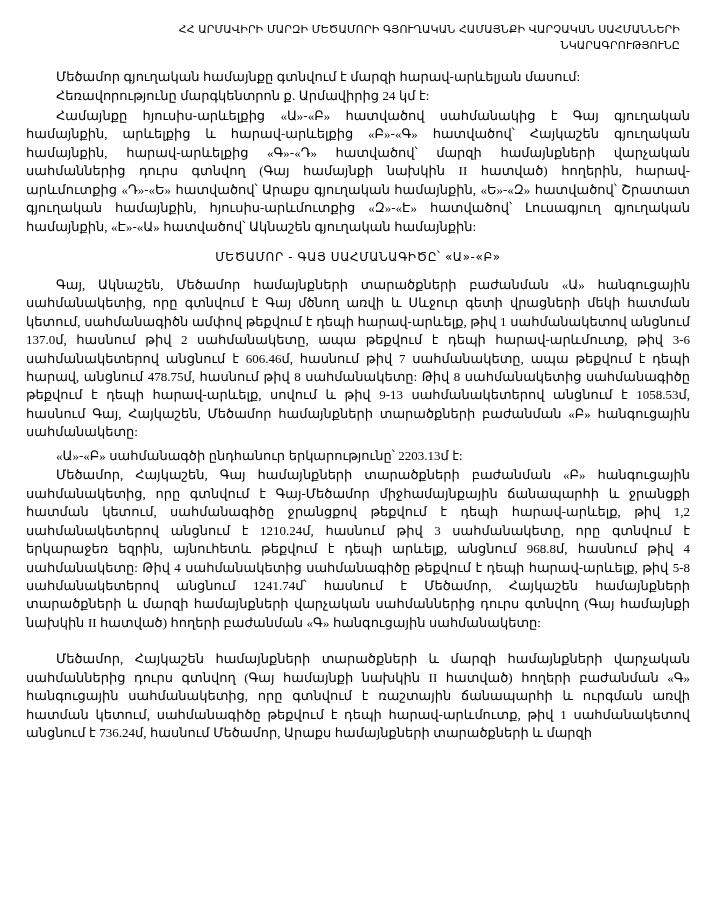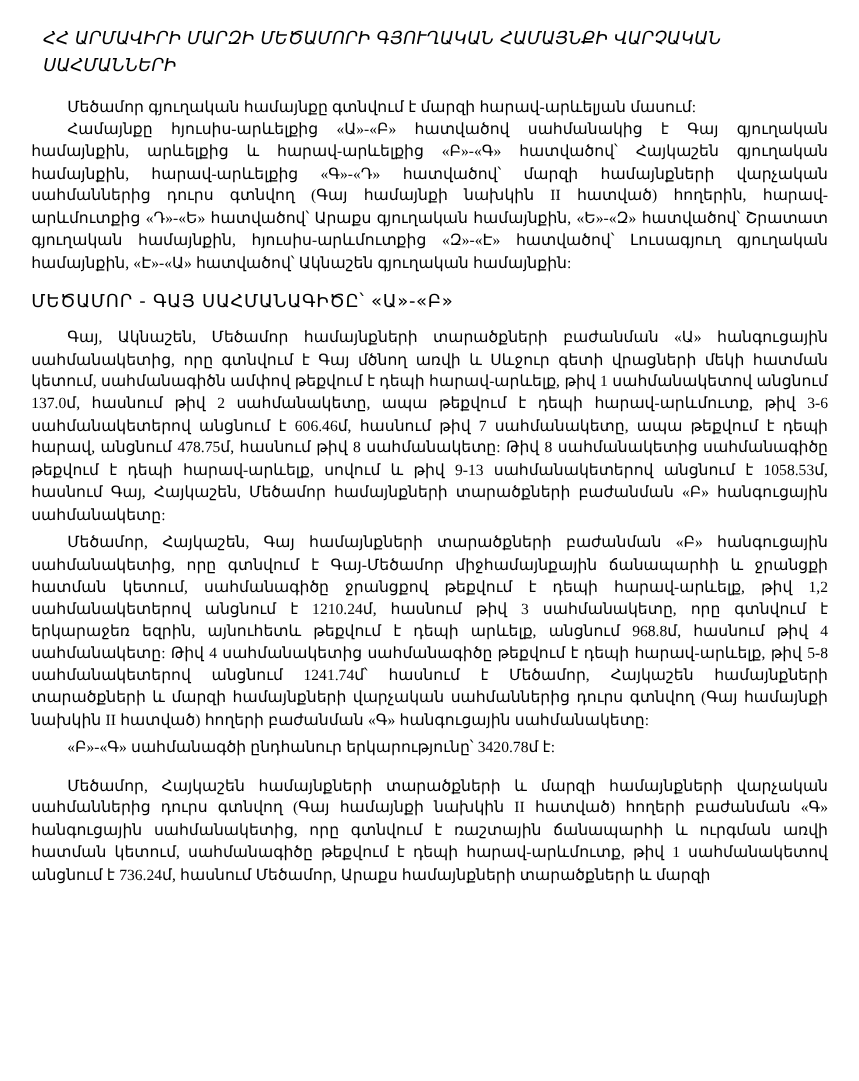--- a/index.html
+++ b/index.html
@@ -15,71 +15,72 @@
     overflow: hidden;
   }
   .page {
     width: 716px;
     height: 901px;
     box-sizing: border-box;
     padding: 18px 26px 10px 26px;
     position: relative;
   }
   .doc-title {
-    text-align: left;
-    font-size: 15px;
+    text-align: right;
+    font-size: 11px;
     line-height: 1.45;
     letter-spacing: 0.1px;
     margin: 4px 10px 14px 10px;
     font-weight: normal;
-    font-style: italic;
   }
   .para {
     font-size: 13px;
     line-height: 1.42;
     text-align: justify;
     margin: 0 0 1px 0;
     text-indent: 30px;
     word-spacing: 0.3px;
     font-family: Liberation Serif, serif;
   }
   .section-head {
-    text-align: left;
-    font-size: 15px;
+    text-align: center;
+    font-size: 12px;
     line-height: 1.4;
     margin: 13px 0 10px 0;
     letter-spacing: 0.6px;
   }
   .section-head.multi {
     margin: 13px 0 9px 0;
   }
   .spacer-line { height: 4px; }
 </style>
 </head>
 <body>
 
 <div class="page">
 
   <div class="doc-title">
     <div>ՀՀ ԱՐՄԱՎԻՐԻ ՄԱՐԶԻ ՄԵԾԱՄՈՐԻ ԳՅՈՒՂԱԿԱՆ ՀԱՄԱՅՆՔԻ ՎԱՐՉԱԿԱՆ ՍԱՀՄԱՆՆԵՐԻ</div>
+    <div>ՆԿԱՐԱԳՐՈՒԹՅՈՒՆԸ</div>
   </div>
 
   <p class="para">Մեծամոր գյուղական համայնքը գտնվում է մարզի հարավ-արևելյան մասում:</p>
+  <p class="para">Հեռավորությունը մարգկենտրոն ք. Արմավիրից  24 կմ է:</p>
   <p class="para">Համայնքը հյուսիս-արևելքից «Ա»-«Բ» հատվածով սահմանակից է Գայ գյուղական համայնքին, արևելքից և հարավ-արևելքից «Բ»-«Գ» հատվածով՝ Հայկաշեն գյուղական համայնքին, հարավ-արևելքից «Գ»-«Դ» հատվածով՝ մարզի համայնքների վարչական սահմաններից դուրս գտնվող (Գայ համայնքի նախկին II հատված) հողերին, հարավ-արևմուտքից «Դ»-«Ե» հատվածով՝ Արաքս գյուղական համայնքին, «Ե»-«Զ» հատվածով՝ Շրատատ գյուղական համայնքին, հյուսիս-արևմուտքից «Զ»-«Է» հատվածով՝ Լուսագյուղ գյուղական համայնքին, «Է»-«Ա» հատվածով՝ Ակնաշեն գյուղական համայնքին:</p>
 
   <div class="section-head">
     <div>ՄԵԾԱՄՈՐ - ԳԱՅ ՍԱՀՄԱՆԱԳԻԾԸ՝   «Ա»-«Բ»</div>
   </div>
 
   <p class="para">Գայ, Ակնաշեն, Մեծամոր համայնքների տարածքների բաժանման «Ա» հանգուցային սահմանակետից, որը գտնվում է Գայ մծնող առվի և Սևջուր գետի վրացների մեկի հատման կետում, սահմանագիծն ամփով թեքվում է դեպի հարավ-արևելք, թիվ 1 սահմանակետով անցնում 137.0մ, հասնում թիվ 2 սահմանակետը, ապա թեքվում է դեպի հարավ-արևմուտք, թիվ 3-6 սահմանակետերով անցնում է 606.46մ, հասնում թիվ 7 սահմանակետը, ապա թեքվում է դեպի հարավ, անցնում 478.75մ, հասնում թիվ 8 սահմանակետը: Թիվ 8 սահմանակետից սահմանագիծը թեքվում է դեպի հարավ-արևելք, սովում և թիվ 9-13 սահմանակետերով անցնում է 1058.53մ, հասնում Գայ, Հայկաշեն, Մեծամոր համայնքների տարածքների բաժանման «Բ» հանգուցային սահմանակետը:</p>
   <div class="spacer-line"></div>
+  <p class="para">«Ա»-«Բ» սահմանագծի ընդհանուր երկարությունը՝  2203.13մ է:</p>
 
 
   <p class="para">Մեծամոր, Հայկաշեն, Գայ համայնքների տարածքների բաժանման «Բ» հանգուցային սահմանակետից, որը գտնվում է Գայ-Մեծամոր միջհամայնքային ճանապարհի և ջրանցքի հատման կետում, սահմանագիծը ջրանցքով թեքվում է դեպի հարավ-արևելք, թիվ 1,2 սահմանակետերով անցնում է 1210.24մ, հասնում թիվ 3 սահմանակետը, որը գտնվում է երկարաջեռ եզրին, այնուհետև թեքվում է դեպի արևելք, անցնում 968.8մ, հասնում թիվ 4 սահմանակետը: Թիվ 4 սահմանակետից սահմանագիծը թեքվում է դեպի հարավ-արևելք, թիվ 5-8 սահմանակետերով անցնում 1241.74մ՝ հասնում է Մեծամոր, Հայկաշեն համայնքների տարածքների և մարզի համայնքների վարչական սահմաններից դուրս գտնվող (Գայ համայնքի նախկին II հատված) հողերի բաժանման «Գ» հանգուցային սահմանակետը:</p>
   <div class="spacer-line"></div>
-  <p class="para">«Բ»-«Գ» սահմանագծի ընդհանուր երկարությունը՝  3420.78մ է:</p>
 
   <div class="section-head multi">
   </div>
 
   <p class="para">Մեծամոր, Հայկաշեն համայնքների տարածքների և մարզի համայնքների վարչական սահմաններից դուրս գտնվող (Գայ համայնքի նախկին II հատված) հողերի բաժանման «Գ» հանգուցային սահմանակետից, որը գտնվում է ռաշտային ճանապարհի և ուրգման առվի հատման կետում, սահմանագիծը թեքվում է դեպի հարավ-արևմուտք, թիվ 1 սահմանակետով անցնում է 736.24մ, հասնում Մեծամոր, Արաքս համայնքների տարածքների և մարզի</p>
 
 </div>
 
 </body></html>

